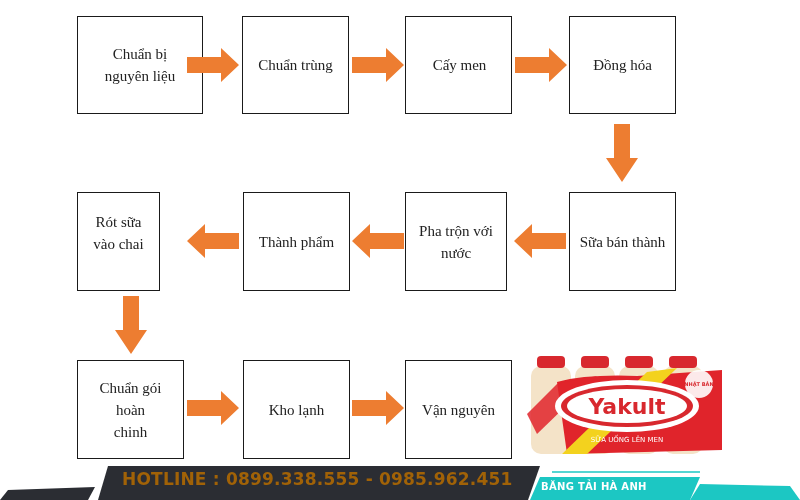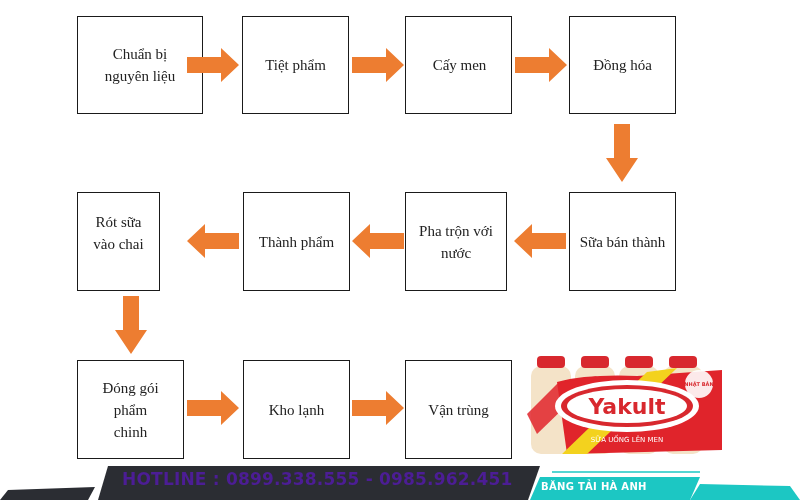--- a/index.html
+++ b/index.html
@@ -21,41 +21,41 @@
     .box span { display: block; }
     .arrow { position: absolute; }
     .arrow svg { display: block; }
     .product {
       position: absolute; left: 527px; top: 354px; width: 195px; height: 104px;
     }
     .banner { position: absolute; left: 0; top: 460px; width: 800px; height: 40px; }
     .hotline-text {
       position: absolute; left: 122px; top: 469px;
       font-family: "DejaVu Sans", "Liberation Sans", sans-serif;
-      font-weight: bold; font-size: 17px; color: #4c1d95; letter-spacing: 0.2px;
+      font-weight: bold; font-size: 17px; color: #a16207; letter-spacing: 0.2px;
       white-space: nowrap;
     }
     .brand-text {
       position: absolute; left: 541px; top: 481px;
       font-family: "DejaVu Sans", "Liberation Sans", sans-serif;
       font-weight: bold; font-size: 10px; color: #ffffff; letter-spacing: 0.3px;
       white-space: nowrap;
     }
   </style>
 </head>
 <body>
 
 <div class="box" style="left:77px;top:16px;width:126px;height:98px;">
   <div>
       <span>Chuẩn bị</span>
       <span>nguyên liệu</span>
     </div>
 </div>
 <div class="box" style="left:242px;top:16px;width:107px;height:98px;">
-  <span>Tiệt phẩm</span>
+  <span>Chuẩn trùng</span>
 </div>
 <div class="box" style="left:405px;top:16px;width:107px;height:98px;padding-left:8px;">
   <span>Cấy men</span>
 </div>
 <div class="box" style="left:569px;top:16px;width:107px;height:98px;">
   <span>Đồng hóa</span>
 </div>
 
 <div class="box" style="left:77px;top:192px;width:83px;height:99px;align-items:flex-start;padding-top:18px;">
   <div>
@@ -73,29 +73,29 @@
     </div>
 </div>
 <div class="box" style="left:569px;top:192px;width:107px;height:99px;">
   <div>
       <span>Sữa bán thành</span>
     </div>
 </div>
 
 <div class="box" style="left:77px;top:360px;width:107px;height:99px;">
   <div>
-      <span>Đóng gói phẩm</span>
+      <span>Chuẩn gói hoàn</span>
       <span>chinh</span>
     </div>
 </div>
 <div class="box" style="left:243px;top:360px;width:107px;height:99px;">
   <span>Kho lạnh</span>
 </div>
 <div class="box" style="left:405px;top:360px;width:107px;height:99px;">
-  <span>Vận trùng</span>
+  <span>Vận nguyên</span>
 </div>
 
 <div class="arrow" style="left:187px;top:48px;">
   <svg width="52" height="34" viewBox="0 0 52 34">
       <polygon points="0,9 34,9 34,0 52,17 34,34 34,25 0,25" fill="#ED7D31"></polygon>
     </svg>
 </div>
 <div class="arrow" style="left:352px;top:48px;">
   <svg width="52" height="34" viewBox="0 0 52 34">
       <polygon points="0,9 34,9 34,0 52,17 34,34 34,25 0,25" fill="#ED7D31"></polygon>

